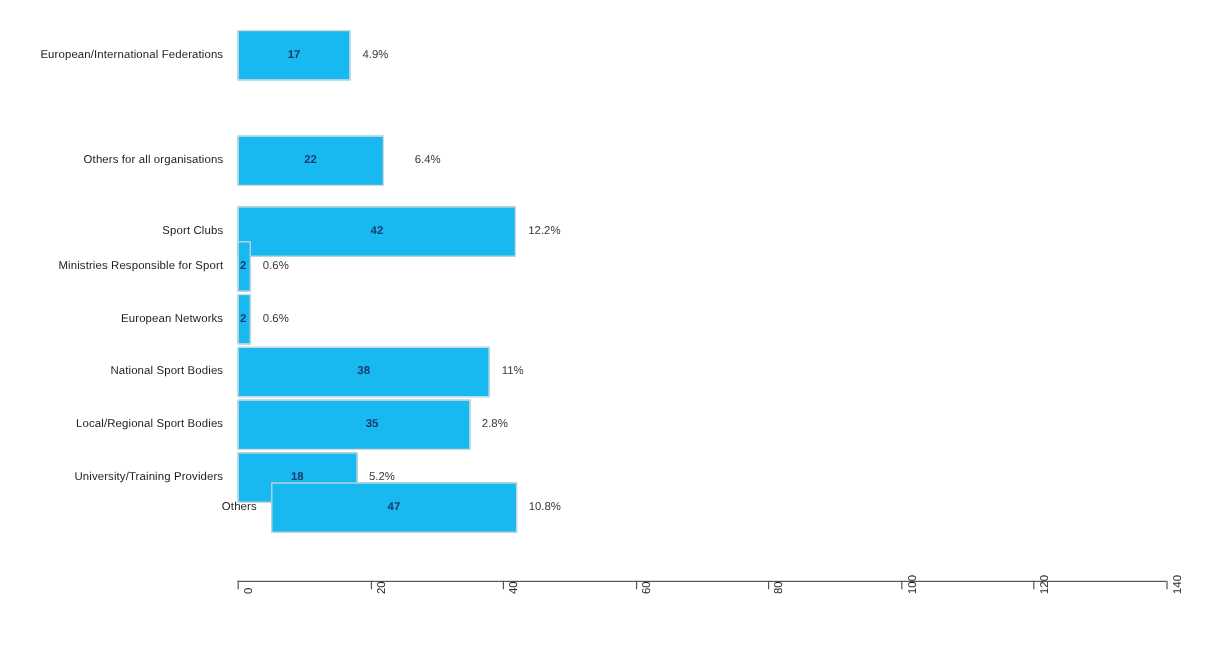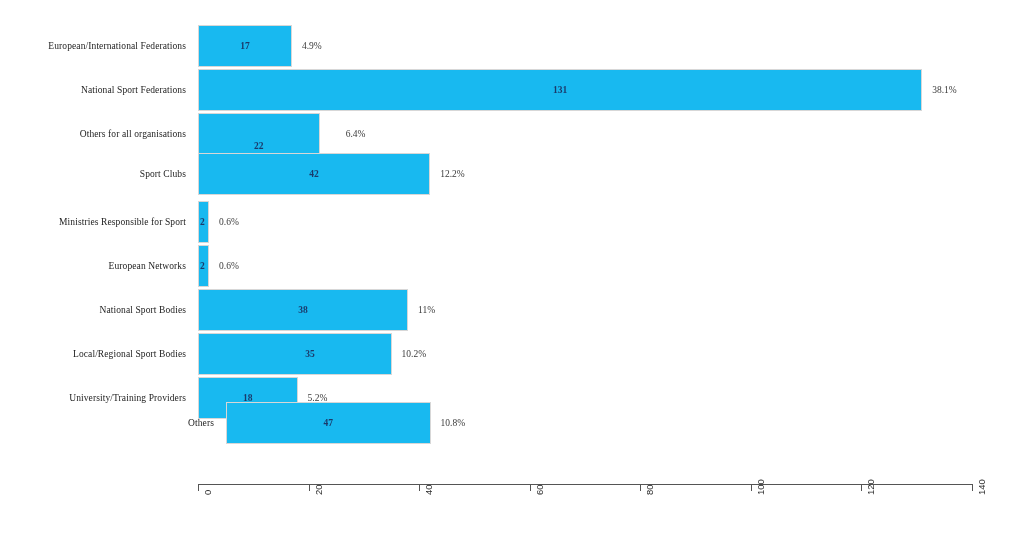--- a/index.html
+++ b/index.html
@@ -19,21 +19,20 @@
     height: 554px;
     background: #ffffff;
   }
 
   
   .row {
     position: absolute;
     left: 0;
     width: 1024px;
     height: 42px;
-    font-family: Liberation Serif, serif;
   }
   .cat-label {
     position: absolute;
     right: 838px;            
     top: 0;
     height: 42px;
     line-height: 42px;
     font-size: 9.5px;
     color: #1c1c1c;
     white-space: nowrap;
@@ -111,33 +110,27 @@
 <div id="chart-root">
 
   <div id="plot-area"></div>
 
   <div class="row" style="top: 25px;">
       <div class="cat-label">European/International Federations</div>
       <div class="bar" style="width: 93.9857px; background: rgb(24, 185, 240); border-color: rgb(215, 215, 215);"></div>
       <div class="bar-value" style="color: rgb(27, 58, 107); left: 198px; width: 93.9857px;">17</div>
       <div class="pct-label" style="color: rgb(58, 58, 58); left: 301.986px;">4.9%</div>
     </div>
-    <div class="row" style="top: 69px;">
-      <div class="cat-label">National Sport Federations</div>
-      <div class="bar" style="width: 724.243px; background: rgb(24, 185, 240); border-color: rgb(215, 215, 215);"></div>
-      <div class="bar-value" style="color: rgb(27, 58, 107); left: 198px; width: 724.243px;">131</div>
-      <div class="pct-label" style="color: rgb(58, 58, 58); left: 932.243px;">38.1%</div>
-    </div>
     <div class="row" style="top: 113px;">
       <div class="cat-label">Others for all organisations</div>
       <div class="bar" style="width: 121.629px; background: rgb(24, 185, 240); border-color: rgb(215, 215, 215);"></div>
-      <div class="bar-value" style="color: rgb(27, 58, 107); left: 198px; width: 121.629px; margin-top: 12px;">22</div>
+      <div class="bar-value" style="color: rgb(27, 58, 107); left: 198px; width: 121.629px;">22</div>
       <div class="pct-label" style="color: rgb(58, 58, 58); left: 329.629px; margin-left: 16px;">6.4%</div>
     </div>
-    <div class="row" style="top: 153px;">
+    <div class="row" style="top: 172px;">
       <div class="cat-label">Sport Clubs</div>
       <div class="bar" style="width: 232.2px; background: rgb(24, 185, 240); border-color: rgb(215, 215, 215);"></div>
       <div class="bar-value" style="color: rgb(27, 58, 107); left: 198px; width: 232.2px;">42</div>
       <div class="pct-label" style="color: rgb(58, 58, 58); left: 440.2px;">12.2%</div>
     </div>
     <div class="row" style="top: 201px;">
       <div class="cat-label">Ministries Responsible for Sport</div>
       <div class="bar" style="width: 11.0571px; background: rgb(24, 185, 240); border-color: rgb(215, 215, 215);"></div>
       <div class="bar-value" style="color: rgb(27, 58, 107); left: 200px; width: 10px; text-align: left;">2</div>
       <div class="pct-label" style="color: rgb(58, 58, 58); left: 219.057px;">0.6%</div>
@@ -151,21 +144,21 @@
     <div class="row" style="top: 289px;">
       <div class="cat-label">National Sport Bodies</div>
       <div class="bar" style="width: 210.086px; background: rgb(24, 185, 240); border-color: rgb(215, 215, 215);"></div>
       <div class="bar-value" style="color: rgb(27, 58, 107); left: 198px; width: 210.086px; border-radius: 16px;">38</div>
       <div class="pct-label" style="color: rgb(58, 58, 58); left: 418.086px;">11%</div>
     </div>
     <div class="row" style="top: 333px;">
       <div class="cat-label">Local/Regional Sport Bodies</div>
       <div class="bar" style="width: 193.5px; background: rgb(24, 185, 240); border-color: rgb(215, 215, 215);"></div>
       <div class="bar-value" style="color: rgb(27, 58, 107); left: 198px; width: 224px;">35</div>
-      <div class="pct-label" style="color: rgb(58, 58, 58); left: 401.5px;">10.2%</div>
+      <div class="pct-label" style="color: rgb(58, 58, 58); left: 401.5px;">2.8%</div>
     </div>
     <div class="row" style="top: 377px;">
       <div class="cat-label">University/Training Providers</div>
       <div class="bar" style="width: 99.5143px; background: rgb(24, 185, 240); border-color: rgb(215, 215, 215);"></div>
       <div class="bar-value" style="color: rgb(27, 58, 107); left: 198px; width: 99.5143px;">18</div>
       <div class="pct-label" style="color: rgb(58, 58, 58); left: 307.514px;">5.2%</div>
     </div>
     <div class="row" style="top: 402px; margin-left: 28px;">
       <div class="cat-label">Others</div>
       <div class="bar" style="width: 204.557px; background: rgb(24, 185, 240); border-color: rgb(215, 215, 215);"></div>

